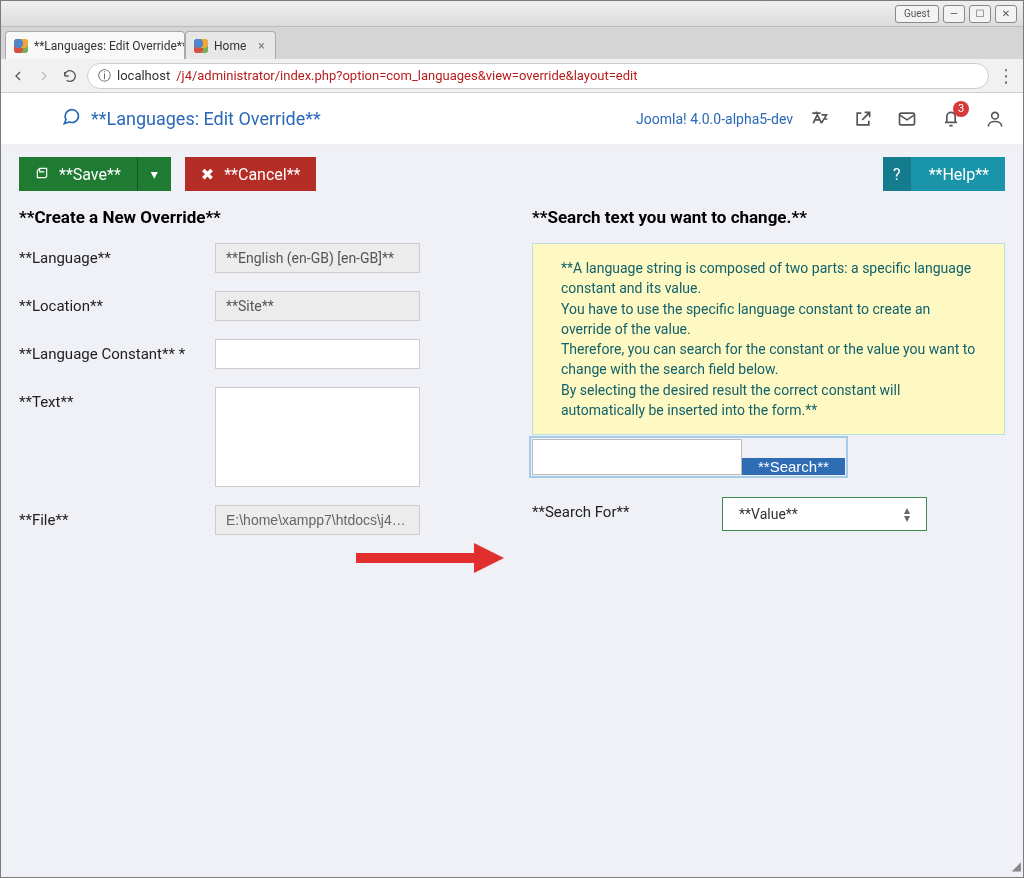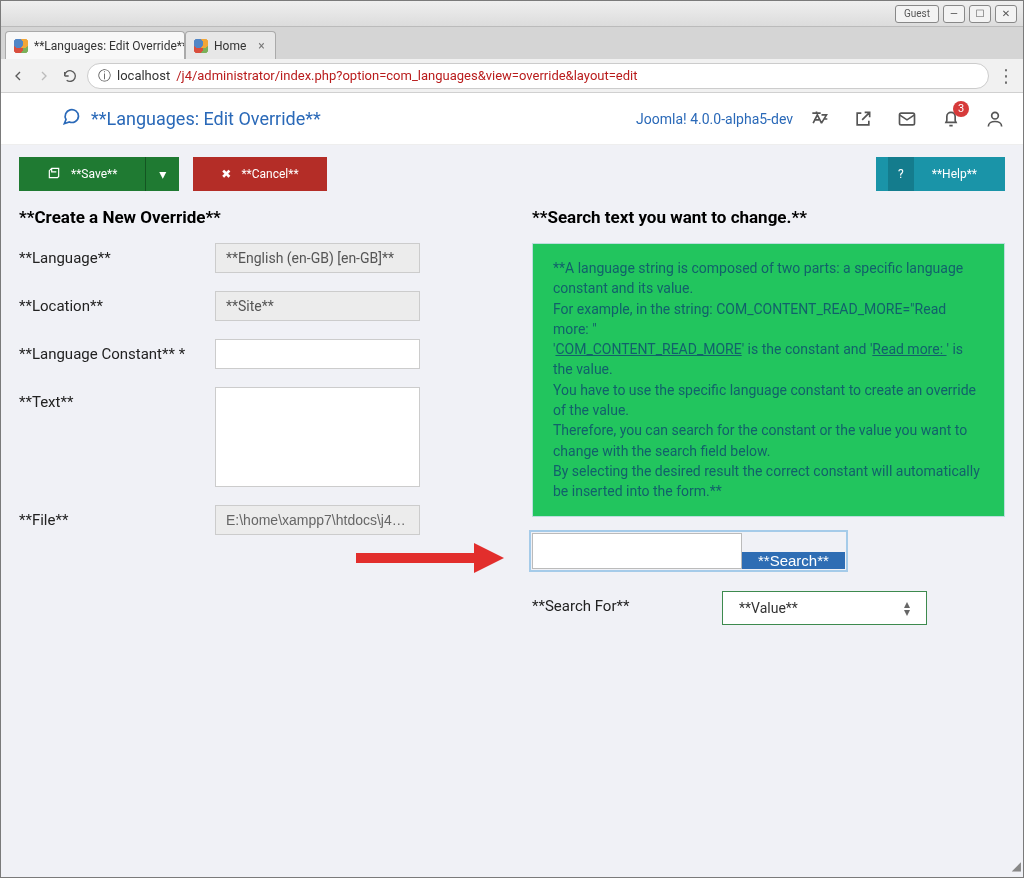--- a/index.html
+++ b/index.html
@@ -32,40 +32,40 @@
   .jheader{height:52px;background:#fff;border-bottom:1px solid #eee;display:flex;align-items:center;padding:0 18px;gap:16px;}
   .jlogo{width:26px;height:26px;}
   .jtitle{color:#2a69b8;font-size:18px;display:flex;align-items:center;gap:10px;}
   .jspacer{flex:1;}
   .jversion{color:#2a69b8;font-size:14px;}
   .jicons{display:flex;gap:24px;align-items:center;color:#555;}
   .jicon{position:relative;width:20px;height:20px;display:flex;align-items:center;justify-content:center;}
   .badge{position:absolute;top:-8px;right:-8px;background:#d63a3a;color:#fff;border-radius:50%;width:16px;height:16px;font-size:11px;display:flex;align-items:center;justify-content:center;}
   
   .toolbar{padding:12px 18px;display:flex;gap:14px;align-items:center;}
-  .btn{height:34px;display:flex;align-items:center;padding:0 28px;gap:10px;color:#fff;font-size:12px;cursor:pointer;}
+  .btn{height:34px;display:flex;align-items:center;padding:0 16px;gap:10px;color:#fff;font-size:16px;cursor:pointer;}
   .save-group{display:flex;}
   .save{background:#1f7a32;}
   .save-caret{background:#1f7a32;width:34px;display:flex;align-items:center;justify-content:center;border-left:1px solid #145522;color:#fff;}
   .cancel{background:#b42d27;}
   .tspacer{flex:1;}
   .help{background:#1a94a8;}
   .help .q{background:#147c8d;padding:0 10px;margin-left:-16px;margin-right:8px;height:100%;display:flex;align-items:center;}
   
   .content{padding:0 18px 18px;display:flex;gap:40px;background:#f0f1f6;flex:1;overflow:auto;}
   .col{flex:1;display:flex;flex-direction:column;}
   h3{font-size:17px;font-weight:bold;margin:4px 0 16px;}
   .field-row{display:flex;align-items:flex-start;margin-bottom:18px;}
   .field-label{width:196px;color:#222;font-size:15px;padding-top:6px;}
   .input,.textarea,.select{border:1px solid #ccc;background:#ececec;padding:6px 10px;font-size:14px;color:#555;width:205px;}
   .input.white{background:#fff;}
   .textarea{height:100px;resize:none;background:#fff;}
   .file-input{background:#ececec;color:#666;overflow:hidden;text-overflow:ellipsis;white-space:nowrap;}
   
-  .infobox{background:#22c55e;border:1px solid #bcdede;color:#12616b;padding:14px 20px;font-size:14px;line-height:1.45;margin-bottom:16px;}
+  .infobox{background:#fef9c3;border:1px solid #bcdede;color:#12616b;padding:14px 28px;font-size:14px;line-height:1.45;margin-bottom:4px;}
   .infobox .u{text-decoration:underline;}
   .search-row{display:flex;gap:0;margin-bottom:22px;align-items:flex-end;outline:2px solid #a5cbe9;outline-offset:1px;width:fit-content;}
   .search-input{width:210px;height:36px;border:1px solid #bbb;background:#fff;padding:0 8px;font-size:14px;}
   .search-btn{background:#2e6db4;color:#fff;border:none;padding:0 16px;font-size:15px;cursor:pointer;}
   .select-wrap{width:205px;height:34px;border:1px solid #3d8a4e;background:#fff;display:flex;align-items:center;padding:0 16px;justify-content:space-between;font-size:14px;color:#333;}
   .select-caret{font-size:12px;color:#666;line-height:8px;}
   
   .arrow{position:absolute;left:355px;top:452px;width:150px;height:26px;pointer-events:none;}
   .arrow-body{position:absolute;top:8px;left:0;width:120px;height:10px;background:#e22e2c;}
   .arrow-head{position:absolute;top:-2px;left:118px;width:0;height:0;border-left:30px solid #e22e2c;border-top:15px solid transparent;border-bottom:15px solid transparent;}
@@ -220,24 +220,20 @@
           <div class="field-label">**File**</div>
           <input class="input file-input" value="E:\home\xampp7\htdocs\j4\lang" style="">
         </div>
       </div>
 
       <div class="col">
         <h3>**Search text you want to change.**</h3>
 
         <div class="infobox">
           <div>**A language string is composed of two parts: a specific language constant and its value.</div>
-          <div>
-            <span>For example, in the string: COM_CONTENT_READ_MORE="Read more: "</span><br>
-            '<span class="u">COM_CONTENT_READ_MORE</span><span>' is the constant and '</span><span class="u">Read more: </span><span>' is the value.</span>
-          </div>
           <div>You have to use the specific language constant to create an override of the value.</div>
           <div>Therefore, you can search for the constant or the value you want to change with the search field below.</div>
           <div>By selecting the desired result the correct constant will automatically be inserted into the form.**</div>
         </div>
 
         <div class="search-row">
           <input class="search-input" value="" style="">
           <button class="search-btn">**Search**</button>
         </div>
 

